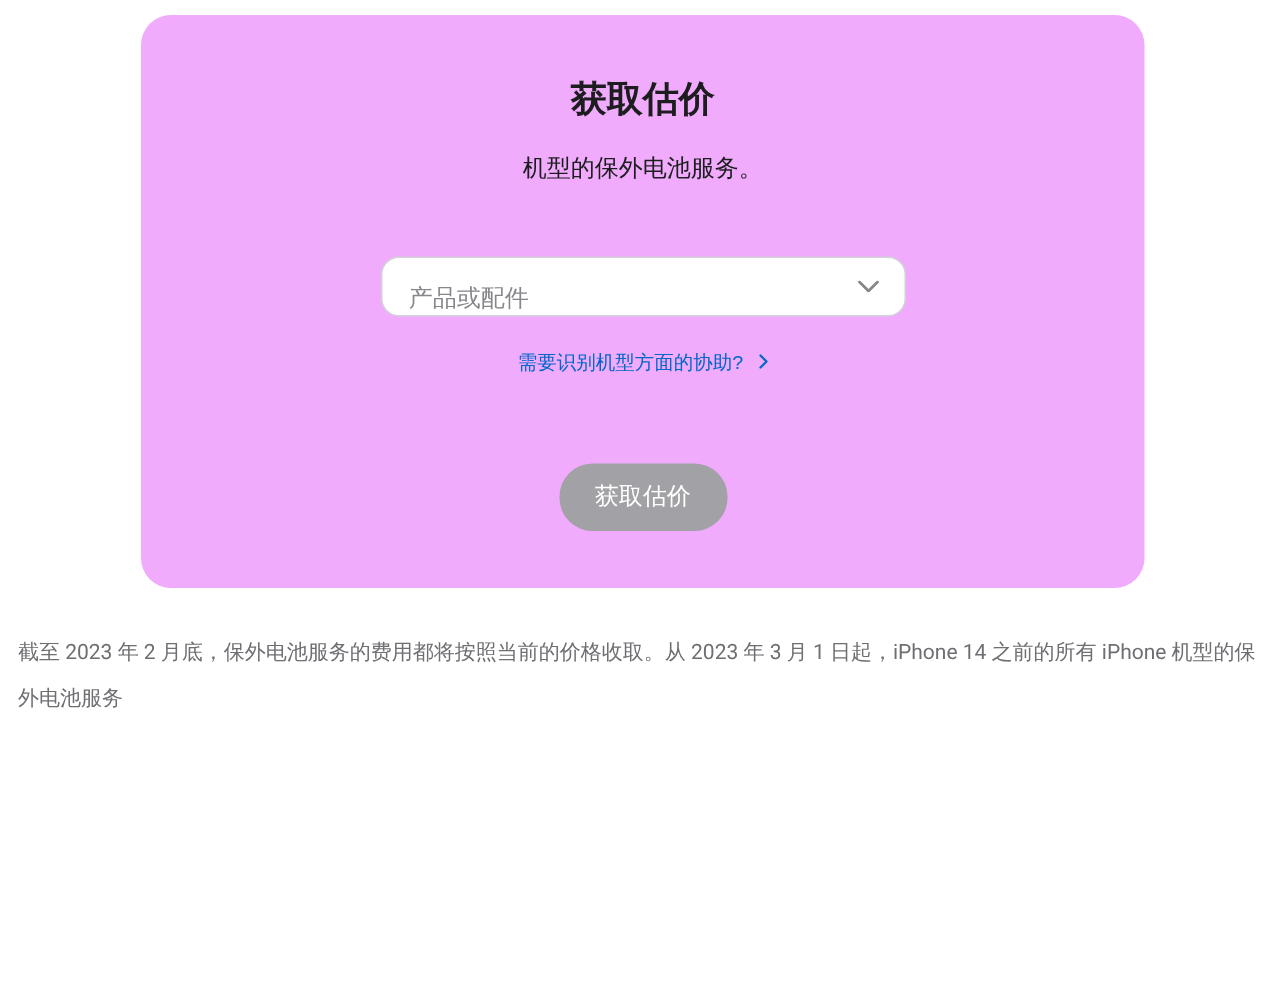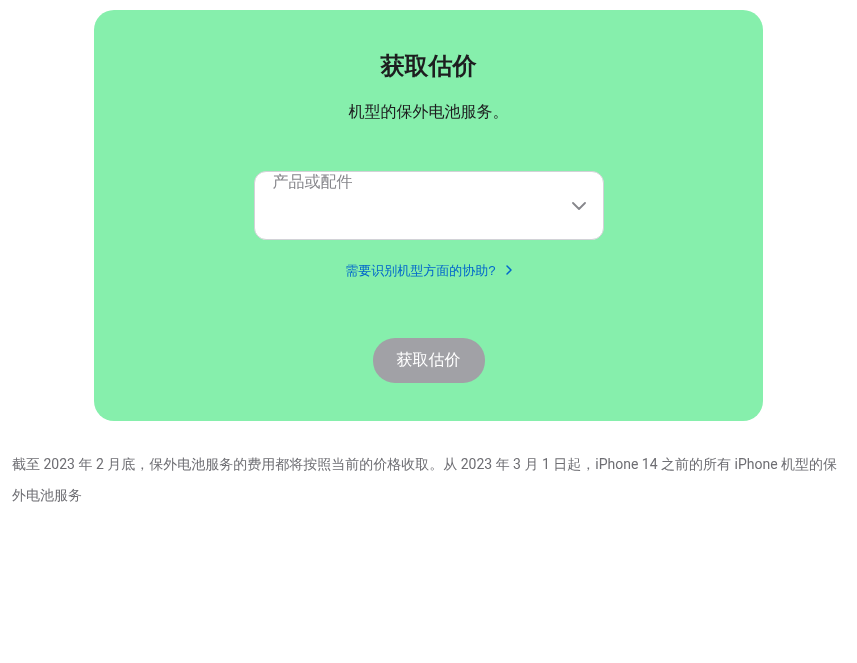--- a/index.html
+++ b/index.html
@@ -21,21 +21,21 @@
       text-align: center;
       padding: 36px 0 30px 0;
     }
     .top-link a {
       color: #0066cc;
       text-decoration: none;
       font-size: 17px;
       cursor: pointer;
     }
     .card {
-      background: #86efac;
+      background: #f0abfc;
       border-radius: 20px;
       padding: 40px 50px 38px 50px;
       margin: 0 84px 28px 84px;
       text-align: center;
     }
     .card-title {
       font-size: 24px;
       font-weight: 600;
       color: #1d1d1f;
       margin-bottom: 20px;
@@ -45,31 +45,31 @@
       color: #1d1d1f;
       margin-bottom: 48px;
     }
     .select-wrapper {
       position: relative;
       width: 350px;
       margin: 0 auto 22px auto;
     }
     .select-input {
       width: 100%;
-      height: 69px;
+      height: 40px;
       background: #ffffff;
       border: 1px solid #d2d2d7;
       border-radius: 12px;
       padding: 0 45px 0 18px;
       font-size: 16px;
       color: #86868b;
       text-align: left;
       cursor: pointer;
       display: flex;
-      align-items: flex-start;
+      align-items: flex-end;
       font-family: Liberation Serif, serif;
     }
     .chevron {
       position: absolute;
       right: 18px;
       top: 50%;
       transform: translateY(-50%);
       pointer-events: none;
     }
     .chevron svg {

